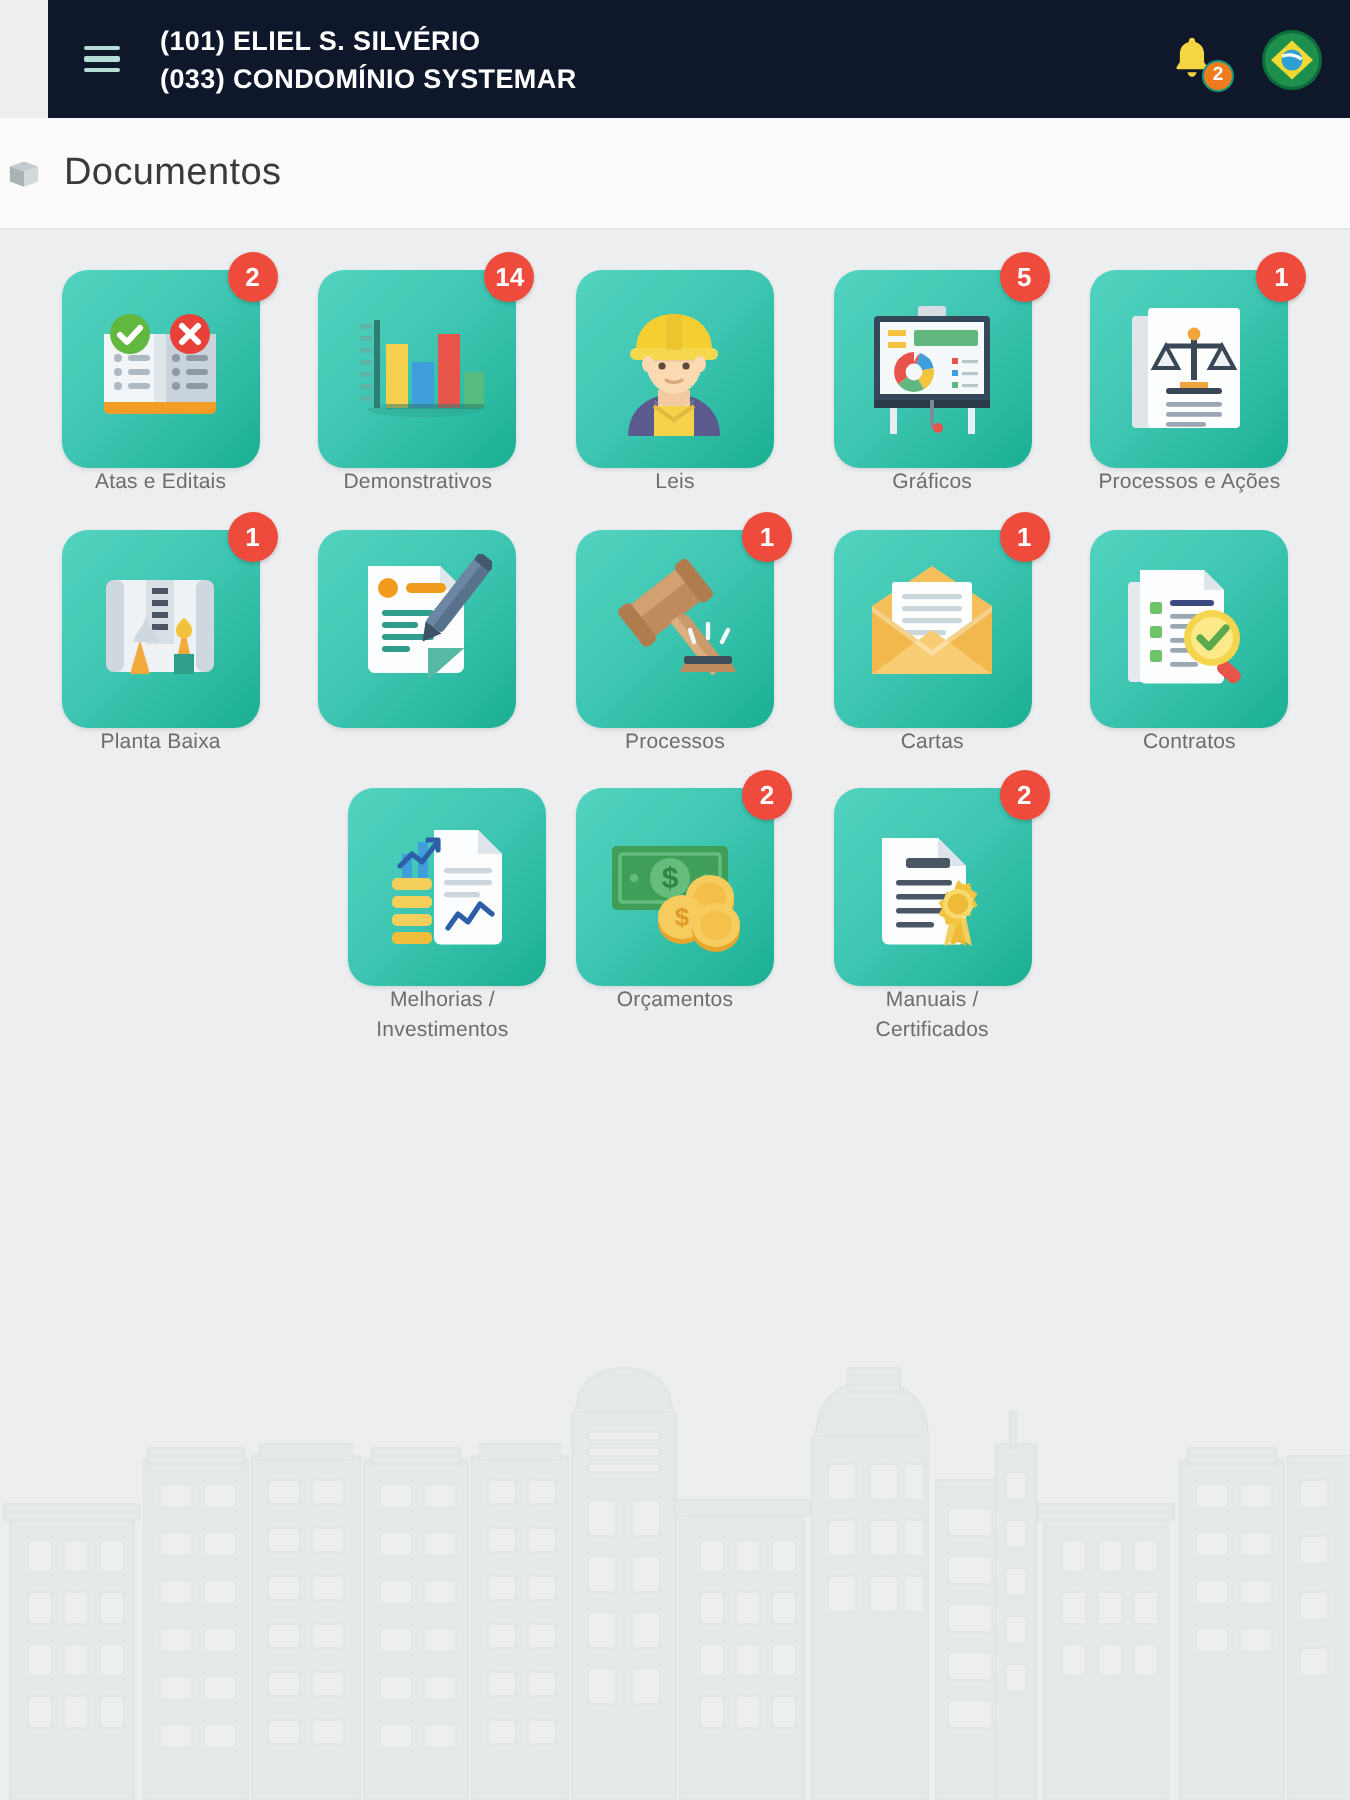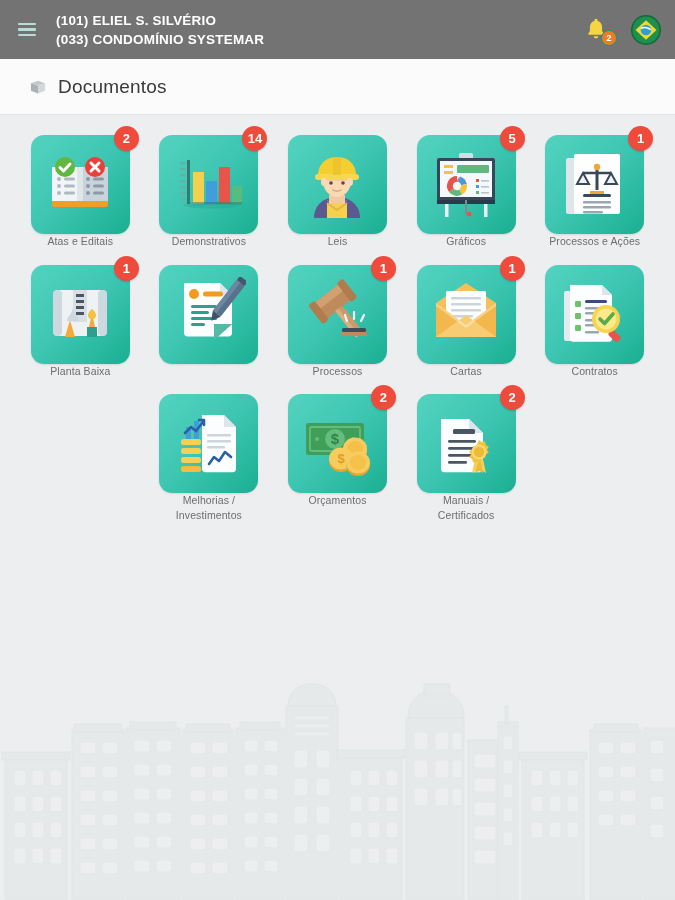--- a/index.html
+++ b/index.html
@@ -7,24 +7,25 @@
     width: 675px; height: 900px;
     font-family: "Liberation Sans", sans-serif;
     background: #eceeef;
     overflow: hidden;
   }
 
   
   .appbar {
     position: relative;
     height: 59px;
-    background: #737373;
+    background: #0f172a;
     display: flex;
     align-items: center;
     padding: 0 14px 0 14px;
+    margin-left: 24px;
   }
   .hamburger {
     width: 26px; height: 26px;
     display: flex; flex-direction: column; justify-content: center;
     gap: 3px; cursor: pointer; flex: 0 0 auto;
     padding: 0 4px;
   }
   .hamburger span {
     display: block; height: 2.5px; background: #b7ded5; border-radius: 1px;
   }
@@ -50,21 +51,21 @@
     border: 1px solid #0d9b82;
   }
   .flag-btn { width: 30px; height: 30px; }
 
   
   .page-head {
     height: 56px;
     background: #fbfbfb;
     border-bottom: 1px solid #e3e5e6;
     display: flex; align-items: center;
-    padding-left: 28px;
+    padding-left: 2px;
     gap: 10px;
     position: relative; z-index: 3;
   }
   .page-head-title {
     font-size: 19px; color: #3a3a3a; letter-spacing: .2px;
   }
 
   
   .content {
     position: relative;
@@ -116,21 +117,21 @@
   .tile-label {
     margin-top: 0;
     font-size: 10.5px;
     color: #6d6d6d;
     text-align: center;
     line-height: 14.5px;
     max-width: 104px;
     letter-spacing: .1px;
   }
   
-  .offset-1 { grid-column-start: 2; }
+  .offset-1 { grid-column-start: 2; align-items: flex-end; }
 </style>
 </head>
 <body>
 
 <div class="appbar">
 
   <div class="hamburger">
     <span></span>
     <span></span>
     <span></span>

